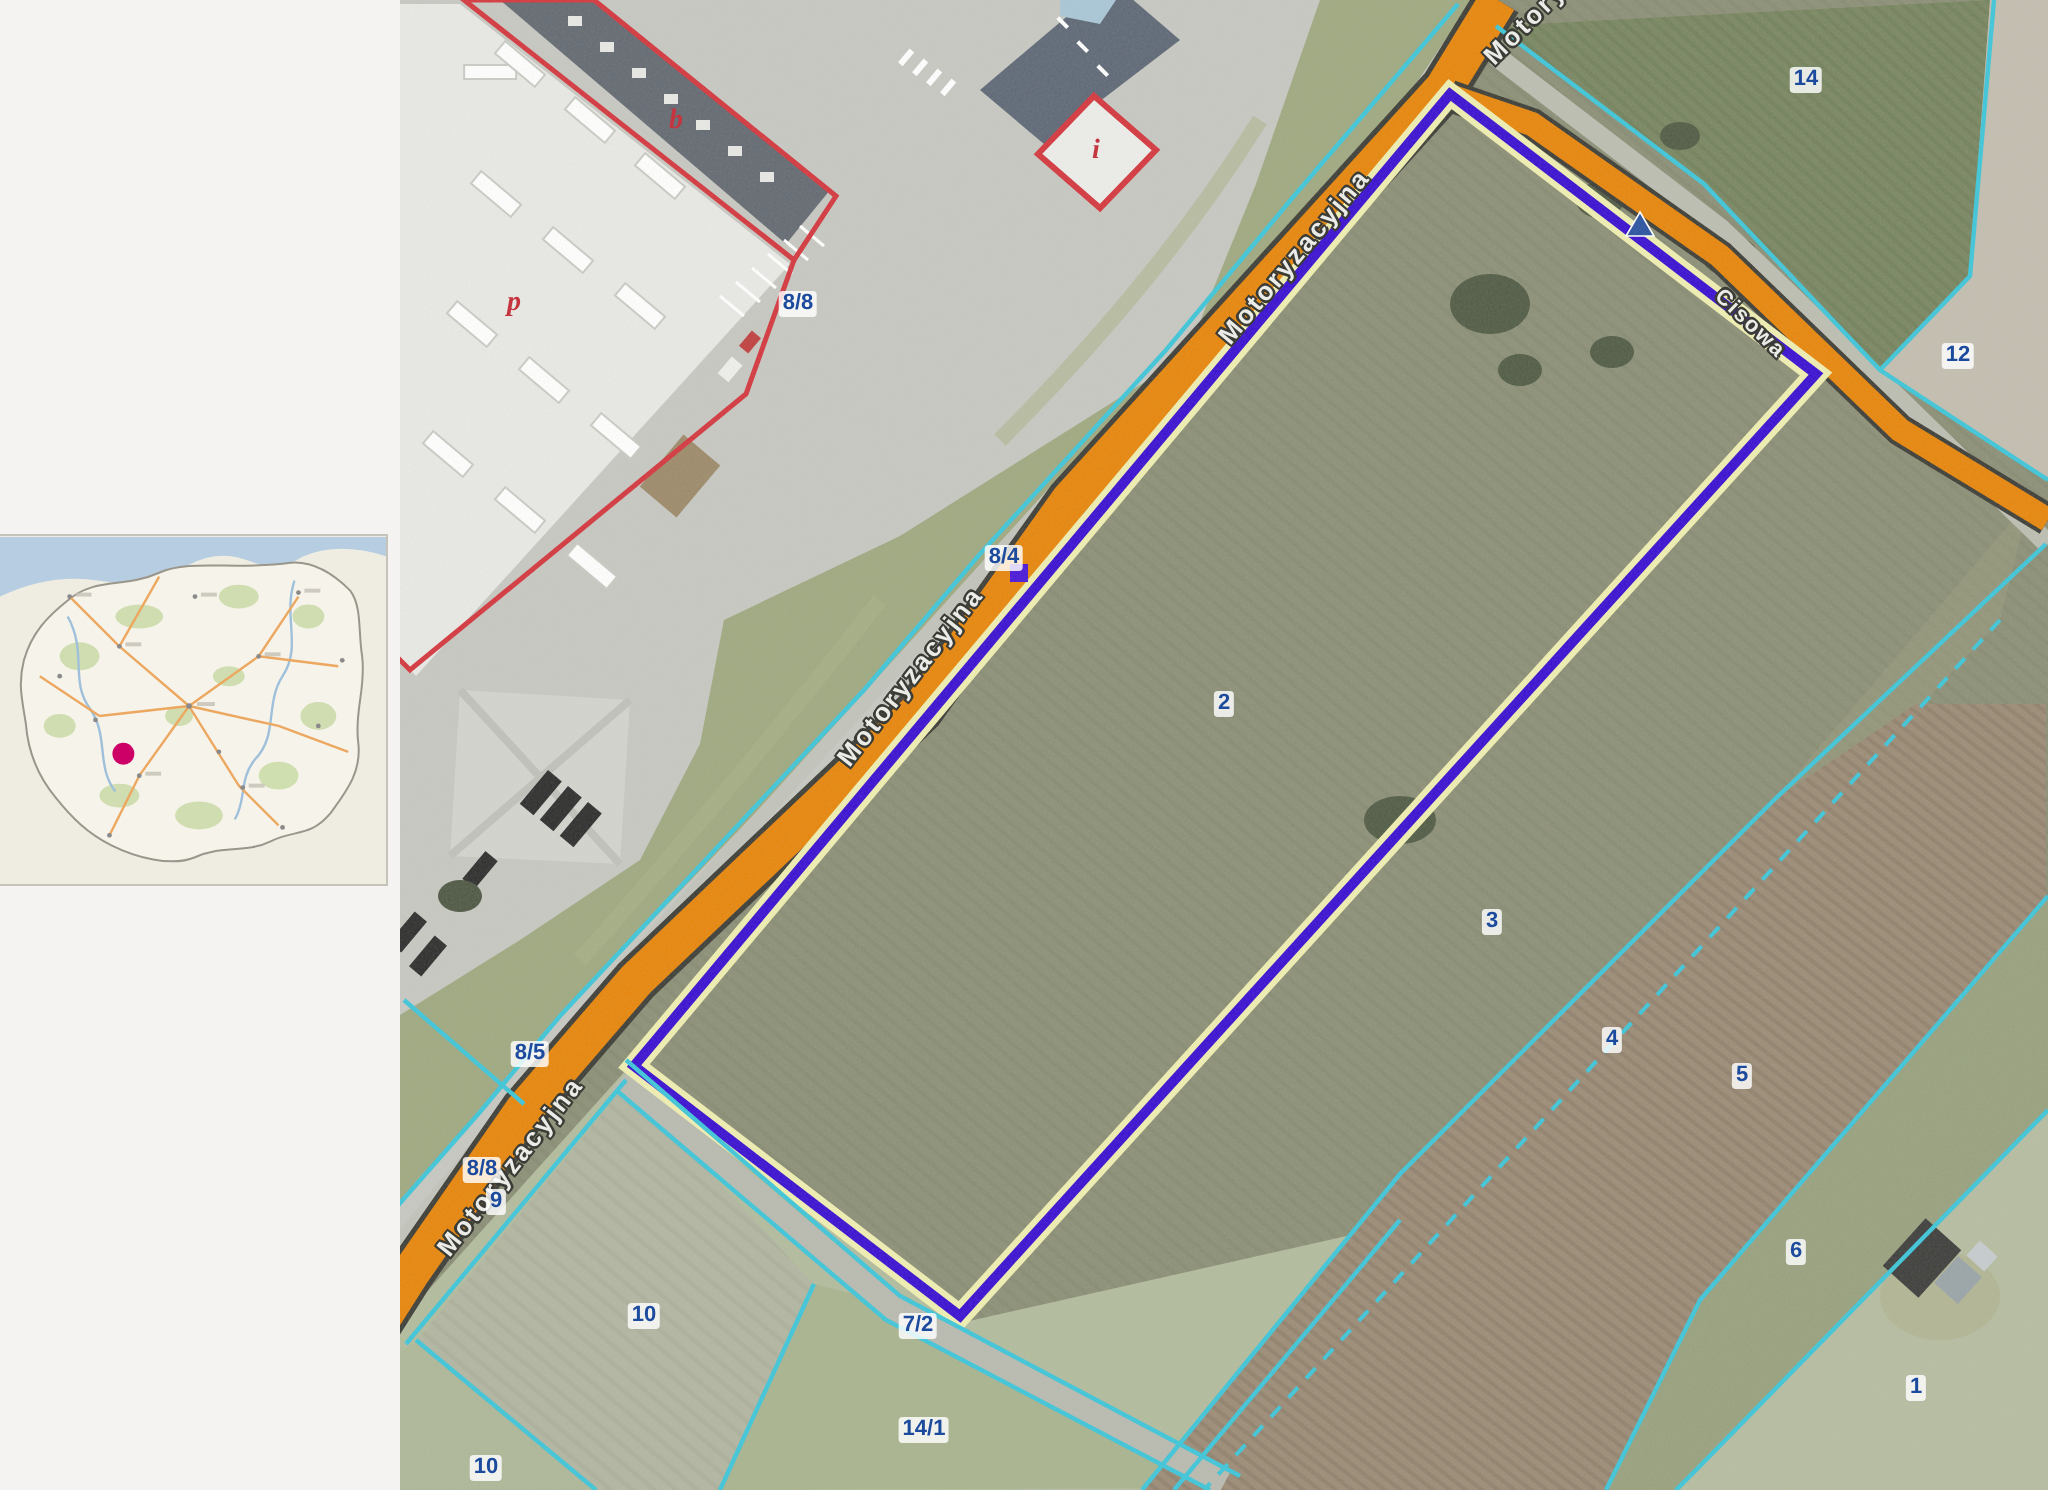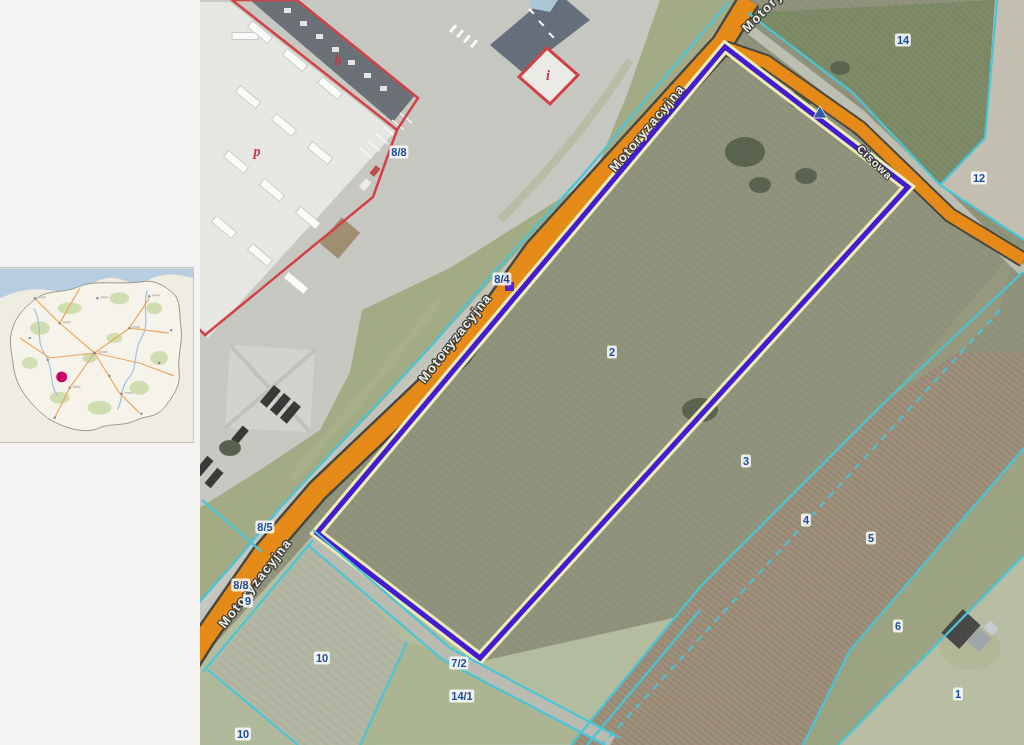--- a/index.html
+++ b/index.html
@@ -298,20 +298,20 @@
     <div class="plabel" style="left:546px;top:461px;">3</div>
     <div class="plabel" style="left:606px;top:520px;">4</div>
     <div class="plabel" style="left:671px;top:538px;">5</div>
     <div class="plabel" style="left:698px;top:626px;">6</div>
     <div class="plabel" style="left:758px;top:694px;">1</div>
     <div class="plabel" style="left:45px;top:527px;margin-left:20px;">8/5</div>
     <div class="plabel" style="left:41px;top:585px;z-index:0;">8/8</div>
     <div class="plabel" style="left:48px;top:601px;">9</div>
     <div class="plabel" style="left:122px;top:658px;">10</div>
     <div class="plabel" style="left:43px;top:734px;">10</div>
-    <div class="plabel" style="left:262px;top:696px;">14/1</div>
+    <div class="plabel" style="left:262px;top:715px;">14/1</div>
     <div class="plabel" style="left:259px;top:651px;margin-top:12px;">7/2</div>
 
     <div class="blabel" style="left:138px;top:61px;">b</div>
     <div class="blabel" style="left:57px;top:152px;">p</div>
     <div class="blabel" style="left:348px;top:76px;">i</div>
   </div>
 </div>
 
 </body></html>

